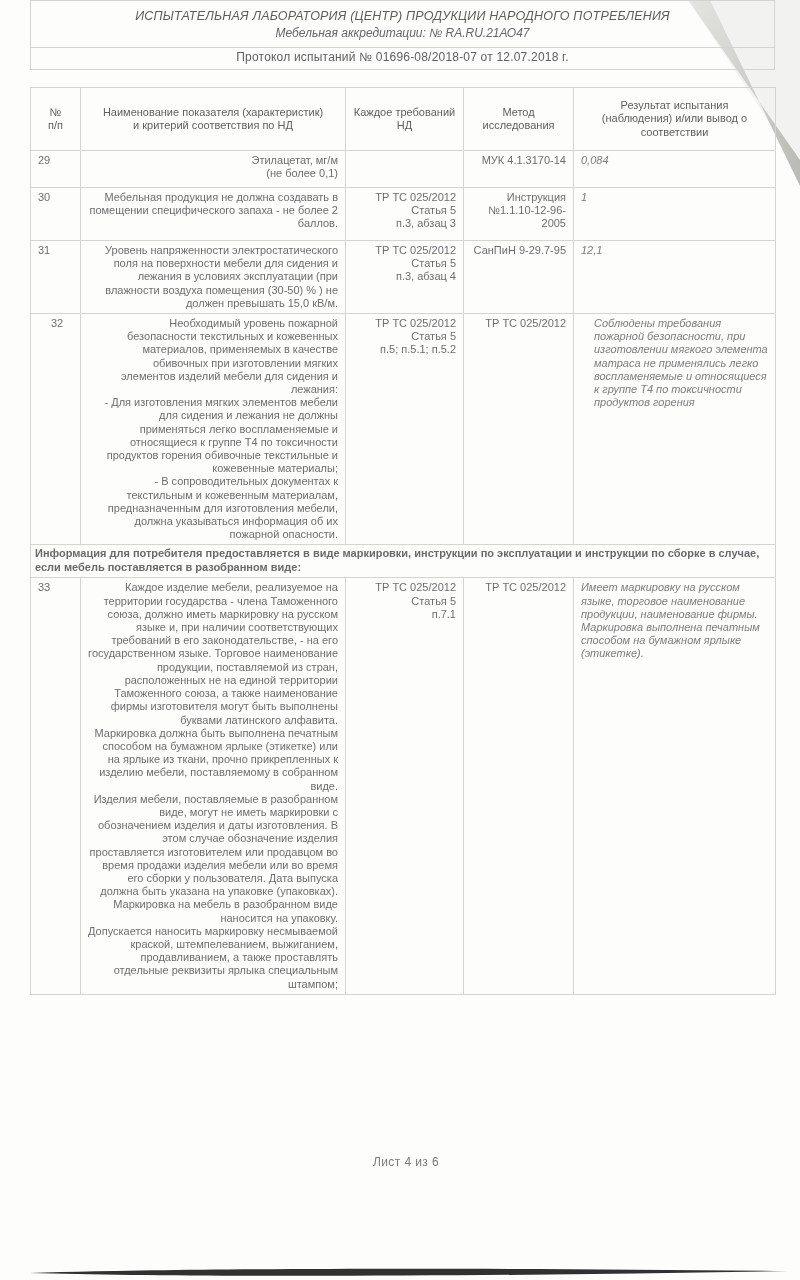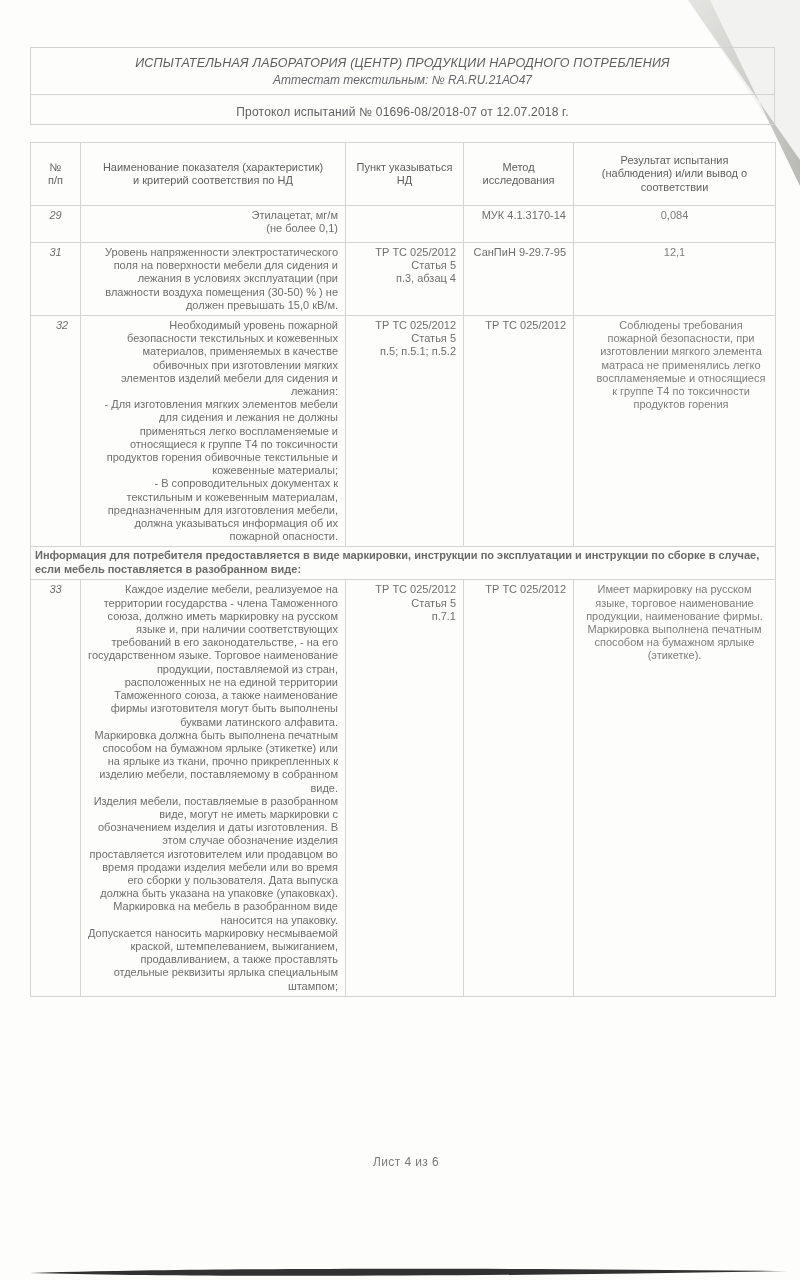--- a/index.html
+++ b/index.html
@@ -6,44 +6,44 @@
   body{
     width:800px;height:1280px;position:relative;overflow:hidden;
     background:#fdfdfc;
     font-family:"Liberation Sans","DejaVu Sans",sans-serif;
     color:#6b6b6b;
     -webkit-font-smoothing:antialiased;
   }
   .content{position:absolute;left:30px;top:0;width:745px;}
   
   .hbox{border:1px solid #d3d3cf;text-align:center;}
-  .hbox1{margin-top:47px;padding:7px 10px 6px;}
-  .hbox2{margin-top:-1px;padding:10px 10px 5px;}
+  .hbox1{padding:7px 10px 6px;}
+  .hbox2{margin-top:-1px;padding:2px 10px 5px;}
   .lab-line{font-style:italic;font-size:12.5px;line-height:16px;color:#5d5d5b;letter-spacing:.2px;}
   .accr-line{font-style:italic;font-size:12px;line-height:16px;color:#66666a;margin-top:1px;}
   .proto-line{font-size:12px;color:#606062;letter-spacing:.2px;}
   
   table.results{border-collapse:collapse;width:745px;margin-top:17px;table-layout:fixed;}
   table.results th,table.results td{
     border:1px solid #d4d4d0;
     font-size:11px;line-height:13.2px;
     padding:3px 7px;vertical-align:top;
     white-space:pre-line;
     word-wrap:break-word;
   }
   th{font-weight:normal;color:#5f5f5f;text-align:center;vertical-align:middle!important;height:56px;}
   col.c-num{width:50px;}
   col.c-name{width:265px;}
   col.c-clause{width:118px;}
   col.c-method{width:110px;}
   col.c-result{width:202px;}
-  td.num{font-style:italic;text-align:center;vertical-align:middle;color:#6e6e6e;}
+  td.num{vertical-align:middle;color:#6e6e6e;}
   td.name{text-align:right;color:#6e6e6e;}
   td.clause,td.method{text-align:right;color:#6e6e6e;}
-  td.result{text-align:center;vertical-align:middle;color:#7d7d7d;}
+  td.result{vertical-align:middle;color:#7d7d7d;font-style:italic;}
   tr.r29 td{height:30px;}
   tr.r30 td{height:46px;}
   tr.r31 td{height:61px;margin-left:33px;}
   tr.r32 td{height:200px;padding-left:20px;}
   tr.rinfo td{height:28px;font-weight:bold;color:#6a6a6a;text-align:left;line-height:13.5px;padding:2px 4px;margin-left:28px;}
   tr.r33 td{height:378px;}
   
   .page-footer{position:absolute;left:0;right:0;top:1155px;text-align:center;
     font-size:12px;color:#7a7a7a;letter-spacing:.4px;padding-left:12px;}
   
@@ -61,58 +61,69 @@
     </linearGradient>
   </defs>
   <polygon points="8,0 120,0 120,168" fill="#f2f2f0"></polygon>
   <polygon points="8,0 30,0 120,186 120,160" fill="url(#foldg)" opacity="0.85"></polygon>
 </svg>
 
 <div class="content">
 
   <div class="hbox hbox1">
     <div class="lab-line">ИСПЫТАТЕЛЬНАЯ ЛАБОРАТОРИЯ (ЦЕНТР) ПРОДУКЦИИ НАРОДНОГО ПОТРЕБЛЕНИЯ</div>
-    <div class="accr-line">Аттестат текстильным: № RA.RU.21АО47</div>
+    <div class="accr-line">Мебельная аккредитации: № RA.RU.21АО47</div>
   </div>
 
   <div class="hbox hbox2">
     <div class="proto-line">Протокол испытаний № 01696-08/2018-07 от 12.07.2018 г.</div>
   </div>
 
   <table class="results">
     <colgroup>
       <col class="c-num">
         <col class="c-name">
         <col class="c-clause">
         <col class="c-method">
         <col class="c-result">
     </colgroup>
     <thead>
       <tr>
         <th>№
 п/п</th>
         <th>Наименование показателя (характеристик)
 и критерий соответствия по НД</th>
-        <th>Пункт указываться
+        <th>Каждое требований
 НД</th>
         <th>Метод
 исследования</th>
         <th>Результат испытания
 (наблюдения) и/или вывод о
 соответствии</th>
       </tr>
     </thead>
     <tbody>
       <tr class="r29">
         <td class="num">29</td>
         <td class="name">Этилацетат, мг/м
 (не более 0,1)</td>
         <td class="clause"></td>
         <td class="method">МУК 4.1.3170-14</td>
         <td class="result">0,084</td>
+      </tr>
+      <tr class="r30">
+        <td class="num">30</td>
+        <td class="name">Мебельная продукция не должна создавать в помещении специфического запаха - не более 2 баллов.</td>
+        <td class="clause">ТР ТС 025/2012
+Статья 5
+п.3, абзац 3</td>
+        <td class="method">Инструкция
+№1.1.10-12-96-
+2005</td>
+        <td class="result">1</td>
       </tr>
       <tr class="r31">
         <td class="num">31</td>
         <td class="name">Уровень напряженности электростатического поля на поверхности мебели для сидения и лежания в условиях эксплуатации (при влажности воздуха помещения (30-50) % ) не должен превышать 15,0 кВ/м.</td>
         <td class="clause">ТР ТС 025/2012
 Статья 5
 п.3, абзац 4</td>
         <td class="method">СанПиН 9-29.7-95</td>
         <td class="result">12,1</td>
       </tr>

